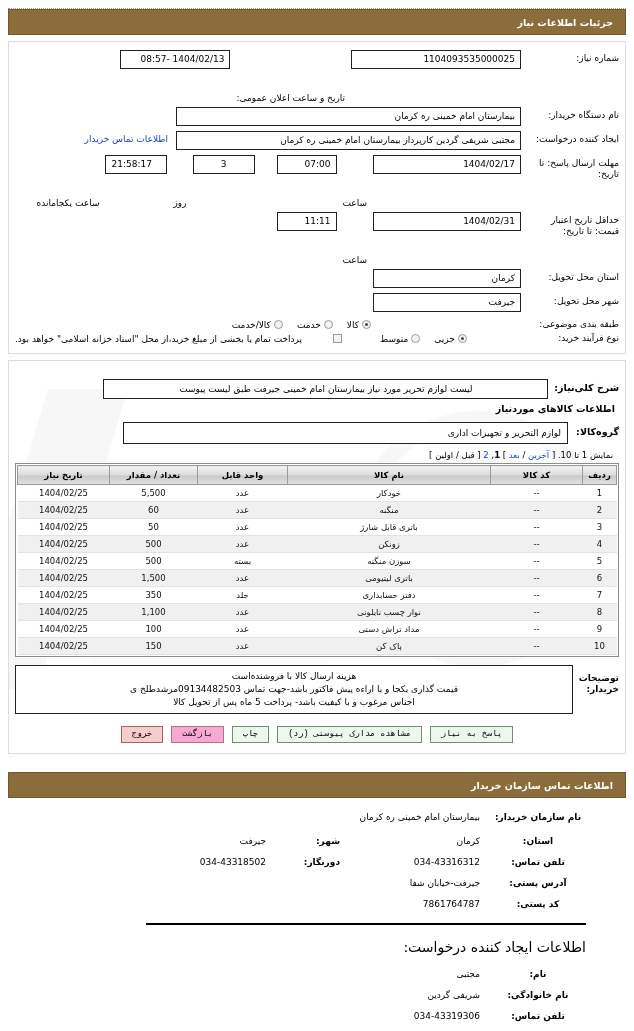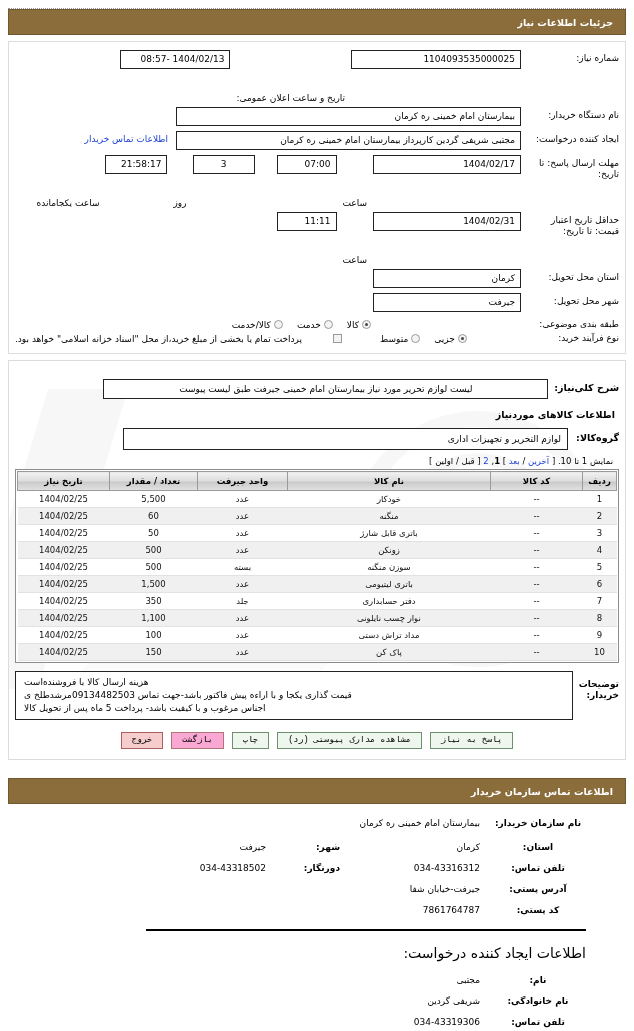--- a/index.html
+++ b/index.html
@@ -99,21 +99,21 @@
     cursor: pointer;
     white-space: nowrap;
   }
 
   .w-num   { width: 170px; }
   .w-wide  { width: 345px; }
   .w-wide2 { width: 345px; }
   .w-date  { width: 110px; }
   .w-time  { width: 60px; }
   .w-days  { width: 62px; text-align:center; }
-  .w-rem   { width: 62px; text-align:right; }
+  .w-rem   { width: 62px; text-align:left; }
   .w-dt    { width: 148px; }
 
   
   .radio-row {
     display: flex;
     align-items: center;
     justify-content: flex-start;
     margin-bottom: 3px;
     font-size: 9px;
   }
@@ -145,21 +145,21 @@
     margin-left:3px;
   }
   .opt { margin-left: 14px; white-space: nowrap; }
   .note-txt { margin-right: 14px; font-size: 9px; white-space: nowrap; }
 
   
   .sum-row { display:flex; align-items:flex-start; margin: 10px 0 4px 0; }
   .sum-lbl { font-weight:bold; font-size:9.5px; padding-top:3px; padding-left:6px; white-space:nowrap; }
   .sum-fld { border:1px solid #222; height:20px; line-height:18px; width:445px; font-size:9px; padding:0 6px; text-align:center; background:#fff; }
 
-  .sec-title { font-weight:bold; font-size:9.5px; margin: 10px 4px 8px 0; text-align:right; }
+  .sec-title { font-weight:bold; font-size:9.5px; margin: 4px 4px 8px 0; text-align:right; }
 
   .grp-row { display:flex; align-items:flex-start; margin-bottom:6px; }
   .grp-lbl { font-weight:bold; font-size:9.5px; padding-top:4px; padding-left:8px; white-space:nowrap; }
   .grp-fld { border:1px solid #222; height:22px; line-height:20px; width:445px; font-size:9px; padding:0 6px; text-align:right; background:#fff; }
 
   
   .pager {
     text-align: right;
     font-size: 8.5px;
     margin: 6px 6px 3px 0;
@@ -206,21 +206,21 @@
   .desc-box {
     border:1px solid #222;
     flex:1;
     min-height:46px;
     padding:4px 8px;
     font-size:9px;
     line-height:13px;
     text-align:center;
     background:#fff;
   }
-  .desc-box div { text-align:left; }
+  .desc-box div { text-align:center; }
 
   
   .btn-row {
     display:flex;
     justify-content:center;
     gap:8px;
     margin-top: 12px;
     padding-bottom: 4px;
     direction: rtl;
   }
@@ -384,21 +384,21 @@
       <span>]</span>
     </div>
 
     <div class="tbl-wrap">
       <table class="items">
         <thead>
           <tr>
             <th class="c-row">ردیف</th>
             <th class="c-code">کد کالا</th>
             <th class="c-name">نام کالا</th>
-            <th class="c-unit">واحد جیرفت</th>
+            <th class="c-unit">واحد قابل</th>
             <th class="c-qty">تعداد / مقدار</th>
             <th class="c-date">تاریخ نیاز</th>
           </tr>
         </thead>
         <tbody>
             <tr>
               <td class="c-row">1</td>
               <td class="c-code">--</td>
               <td class="c-name">خودکار</td>
               <td class="c-unit">عدد</td>

